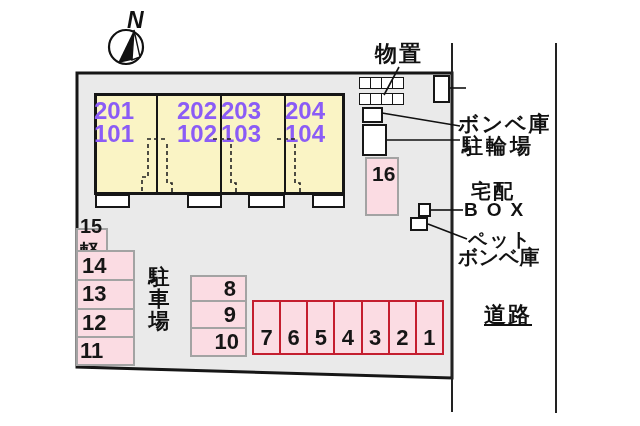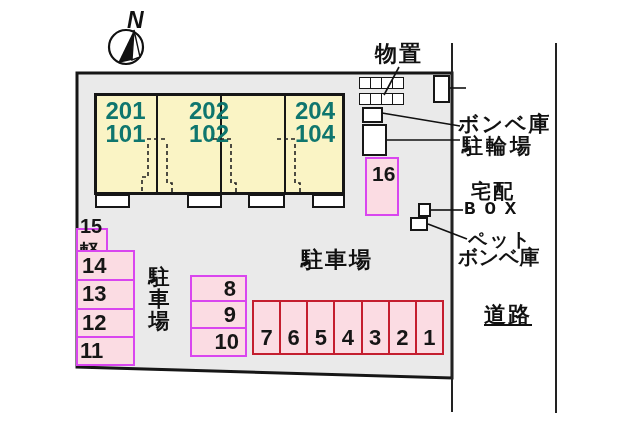--- a/index.html
+++ b/index.html
@@ -10,32 +10,32 @@
   svg{position:absolute;left:0;top:0;pointer-events:none;}
   #svg-base{z-index:0;}
   #svg-lines{z-index:6;}
   .lbl{position:absolute;font-weight:700;color:#111;white-space:nowrap;z-index:7;line-height:1.0;}
   .building{
     position:absolute;left:94px;top:93px;width:251px;height:102px;
     background:#FAF4C5;border:3px solid #161616;box-sizing:border-box;z-index:1;
   }
   .divider{position:absolute;top:94px;height:100px;width:2px;background:#161616;z-index:2;}
   .unit-label{
-    position:absolute;top:99px;z-index:3;text-align:center;
-    font-weight:700;font-size:24px;line-height:23px;color:#0f766e;
+    position:absolute;top:99px;z-index:3;
+    font-weight:700;font-size:24px;line-height:23px;color:#8b5cf6;
   }
   .porch{
     position:absolute;top:194px;height:14px;background:#fff;
     border:2px solid #161616;box-sizing:border-box;z-index:2;
   }
   .wbox{position:absolute;background:#fff;border:2px solid #161616;box-sizing:border-box;z-index:2;}
   .cellrow{position:absolute;display:flex;z-index:2;}
   .cell{width:12px;height:12px;background:#fff;border:1.5px solid #161616;box-sizing:border-box;margin-left:-1px;}
   .pbox{
-    position:absolute;background:#FBDCE3;border:2px solid #d946ef;box-sizing:border-box;z-index:2;
+    position:absolute;background:#FBDCE3;border:2px solid #a3a3a3;box-sizing:border-box;z-index:2;
     font-weight:700;color:#161616;display:flex;
   }
   .pnum{font-size:22px;}
   .bottom-row{position:absolute;left:252px;top:300px;width:192px;height:55px;display:flex;z-index:2;}
   .bottom-row .pbox-cell{
     flex:1;background:#FBDCE3;border:2px solid #C41E2F;box-sizing:border-box;margin-left:-2px;
     display:flex;align-items:flex-end;justify-content:center;
     font-weight:700;font-size:22px;color:#161616;padding-bottom:2px;
   }
   .bottom-row .pbox-cell:first-child{margin-left:0;}
@@ -58,20 +58,24 @@
   <div class="divider" style="left:220px;"></div>
   <div class="divider" style="left:284px;"></div>
 
   <div class="unit-label" style="left:94px;width:63px;">
     <div>201</div>
     <div>101</div>
   </div>
   <div class="unit-label" style="left:157px;width:64px;padding-left:20px;">
     <div>202</div>
     <div>102</div>
+  </div>
+  <div class="unit-label" style="left:221px;width:64px;">
+    <div>203</div>
+    <div>103</div>
   </div>
   <div class="unit-label" style="left:285px;width:60px;">
     <div>204</div>
     <div>104</div>
   </div>
 
   <div class="porch" style="left:95px;width:35px;"></div>
   <div class="porch" style="left:187px;width:35px;"></div>
   <div class="porch" style="left:248px;width:37px;"></div>
   <div class="porch" style="left:312px;width:33px;"></div>
@@ -163,28 +167,27 @@
   <div class="lbl" style="left:127px;top:9px;font-size:23px;font-style:italic;">N</div>
 
   <div class="lbl" style="left:375px;top:43px;font-size:22px;letter-spacing:2px;">物置</div>
 
 
   <div class="lbl" style="left:458px;top:113px;font-size:21px;letter-spacing:2px;">ボンベ庫</div>
 
   <div class="lbl" style="left:462px;top:135px;font-size:21px;letter-spacing:3px;">駐輪場</div>
 
   <div class="lbl" style="left:471px;top:181px;font-size:20px;letter-spacing:2px;">宅配</div>
-  <div class="lbl" style="left:464px;top:200px;font-size:19px;letter-spacing:9px;font-family:Liberation Mono, monospace;">BOX</div>
+  <div class="lbl" style="left:464px;top:200px;font-size:19px;letter-spacing:9px;">BOX</div>
 
   <div class="lbl" style="left:468px;top:230px;font-size:19px;letter-spacing:2px;">ペット</div>
   <div class="lbl" style="left:458px;top:247px;font-size:20px;">ボンベ庫</div>
 
   <div class="lbl" style="left:484px;top:304px;font-size:22px;letter-spacing:2px;text-decoration:underline;">道路</div>
 
-  <div class="lbl" style="left:301px;top:249px;font-size:22px;letter-spacing:2px;">駐車場</div>
 
   <div class="vtext">
     <div>駐</div>
     <div>車</div>
     <div>場</div>
   </div>
 
 </div>
 
 </body></html>

